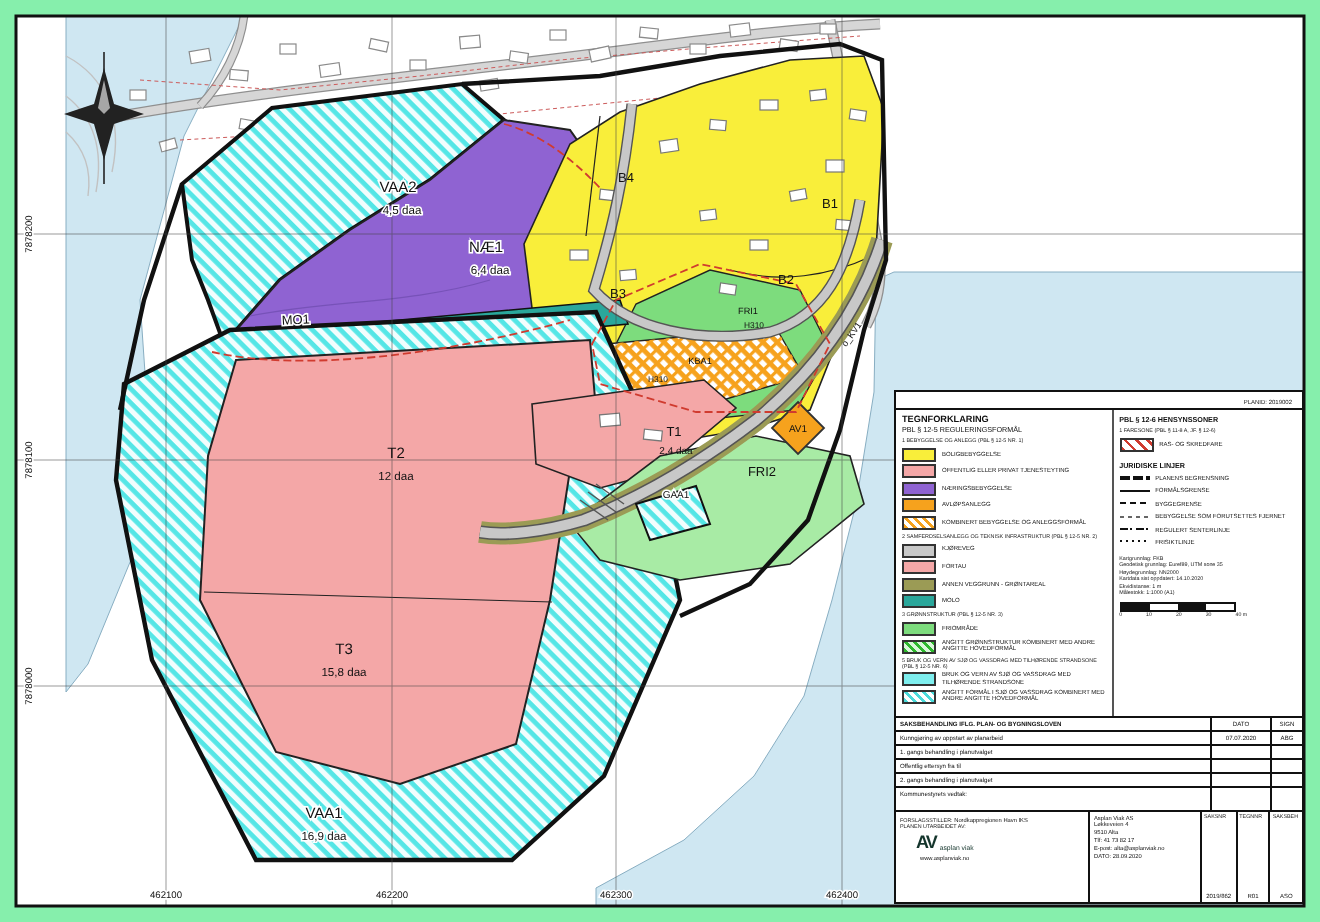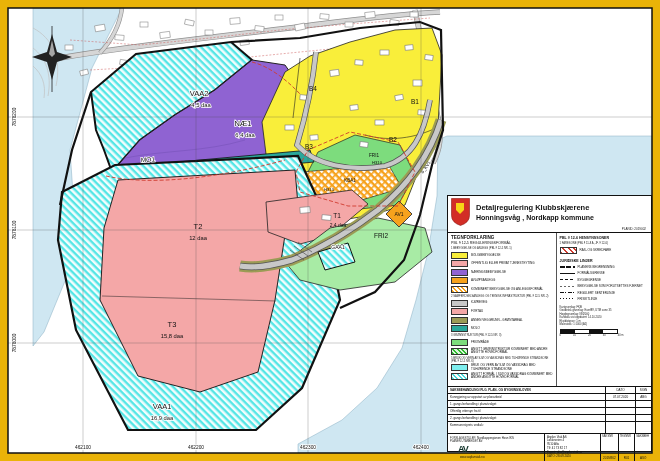--- a/index.html
+++ b/index.html
@@ -1,16 +1,16 @@
 <!DOCTYPE html>
 <html><head>
 <meta charset="utf-8">
 <style>
   html,body{margin:0;padding:0;background:#e8e8e8;}
-  .sheet{position:relative;width:660px;height:461px;background:#eab308;overflow:hidden;
+  .sheet{position:relative;width:660px;height:461px;background:#86efac;overflow:hidden;
          font-family:"Liberation Sans","DejaVu Sans",sans-serif;color:#111;}
   svg.mapsvg{position:absolute;left:0;top:0;}
   text{font-family:"Liberation Sans","DejaVu Sans",sans-serif;fill:#111;}
   .halo{paint-order:stroke;stroke:#fff;stroke-width:1.6px;}
 
   
   .tb{position:absolute;left:447px;top:195px;width:205px;height:257px;background:#fff;
       border:1px solid #111;box-sizing:border-box;display:flex;flex-direction:column;}
   .tb-header{border-bottom:.5px solid #111;padding:2px 3px 0 3px;}
   .tb-header-main{display:flex;align-items:center;}
@@ -287,30 +287,20 @@
       <path d="M52,40 L55,54 L52,57 L49,54 Z" fill="#fff" opacity="0.6"></path>
     </g>
   </g>
 
   <rect x="8" y="8" width="644" height="445" fill="none" stroke="#111" stroke-width="1.5"></rect>
 </svg>
 
 <div class="tb">
 
   <div class="tb-header">
-    <div class="tb-header-main">
-      <svg width="19" height="28" viewBox="0 0 19 28">
-        <path d="M0.5,0.5 h18 v17 q0,7 -9,10 q-9,-3 -9,-10 Z" fill="#d22d26" stroke="#8a1a14" stroke-width="0.6"></path>
-        <path d="M5,5 L13,5 L13,12 L9,16 L5,12 Z" fill="#f7d417"></path>
-      </svg>
-      <div class="titles">
-        <div class="t1">Detaljregulering Klubbskjærene</div>
-        <div class="t2">Honningsvåg , Nordkapp kommune</div>
-      </div>
-    </div>
     <div class="planid-row">PLANID: 2019002</div>
   </div>
 
   <div class="tb-legend">
     <div class="lcol">
       <div class="lh1">TEGNFORKLARING</div>
       <div class="lh2">PBL § 12-5 REGULERINGSFORMÅL</div>
 
       <div class="lg">1 BEBYGGELSE OG ANLEGG (PBL § 12-5 NR. 1)</div>
       <div class="li">

